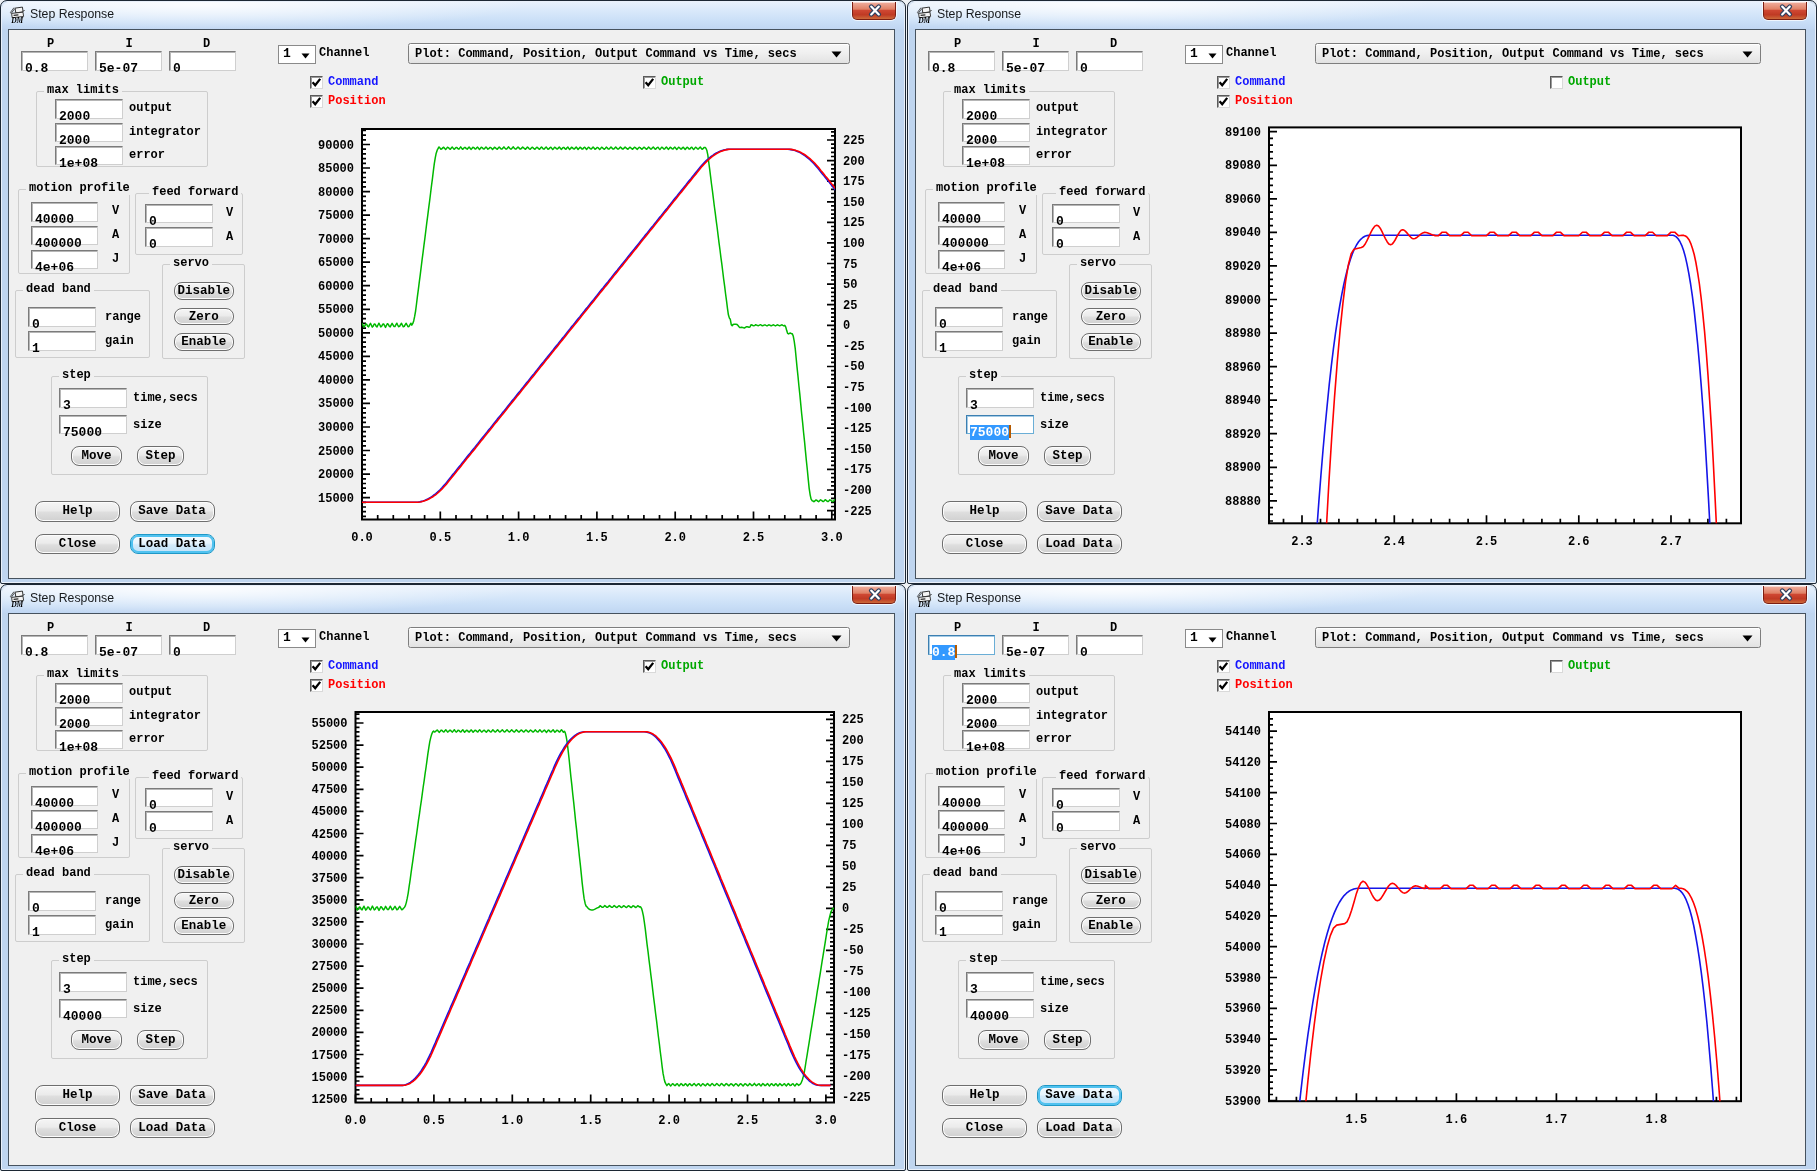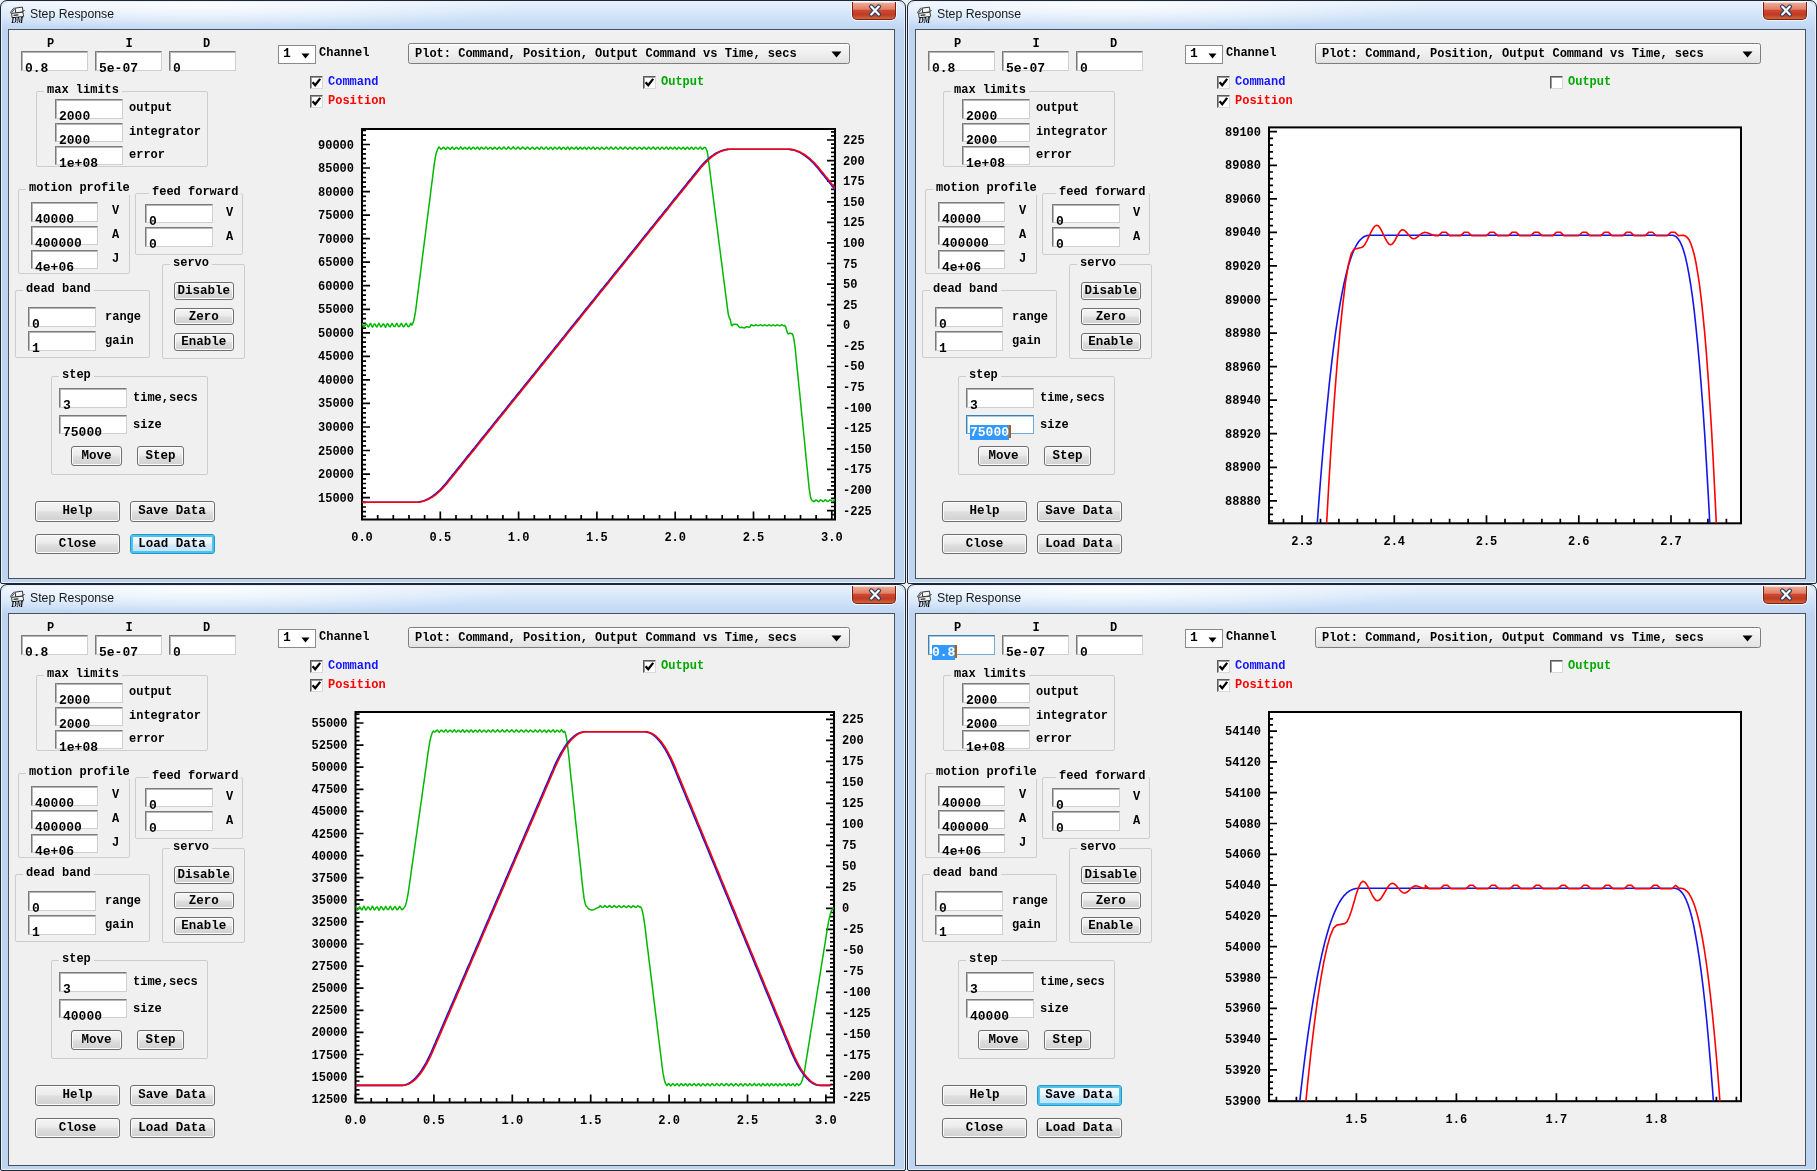--- a/index.html
+++ b/index.html
@@ -16,21 +16,21 @@
 .l { position:absolute; font-family:"Liberation Mono",monospace; font-weight:bold; white-space:pre; line-height:13px; }
 .e { position:absolute; background:#fff; border:1px solid; border-color:#7b7b7b #cfcfcf #cfcfcf #7b7b7b;
   box-shadow: inset 1px 1px 0 #b6b6b6; font-family:"Liberation Mono",monospace; font-weight:bold; font-size:13px;
   padding-left:3px; padding-top:9px; color:#000; }
 .e.ef { border-color:#3c7fb1 #6aaed6 #6aaed6 #3c7fb1; box-shadow: inset 1px 1px 0 #a5cbe5; }
 .sel { background:#3399ff; color:#fff; }
 .cur { display:inline-block; width:2px; height:13px; background:#b55a00; vertical-align:-2px; }
 .g { position:absolute; border:1px solid #cdcdcd; border-radius:2px; }
 .gl { position:absolute; background:#f0f0f0; padding:0 3px; font-family:"Liberation Mono",monospace; font-weight:bold; font-size:12px; line-height:13px; }
 .b { position:absolute; background:linear-gradient(180deg,#f5f5f5 0%,#ebebeb 45%,#dedede 55%,#d0d0d0 100%);
-  border:1px solid #6e6e6e; border-radius:3px; box-shadow: inset 0 0 0 1px #fcfcfc;
+  border:1px solid #6e6e6e; border-radius:8px; box-shadow: inset 0 0 0 1px #fcfcfc;
   font-family:"Liberation Mono",monospace; font-weight:bold; font-size:12.5px; text-align:center; color:#000; }
 .b.bf { background:linear-gradient(180deg,#f4fafe 0%,#e8f5fd 45%,#d2eafa 55%,#bfe2f8 100%);
   border:1px solid #1f98c6; box-shadow: inset 0 0 0 2px #50c2f0; }
 .cb { position:absolute; width:13px; height:13px; background:#fff; border:1px solid; border-color:#5a5a5a #d9d9d9 #d9d9d9 #5a5a5a;
   box-shadow: inset 1px 1px 0 #9a9a9a; }
 .cb svg { position:absolute; left:-1px; top:-1px; }
 .combo1 { position:absolute; left:277px; top:44px; width:38px; height:19px; background:#fff; border:1px solid #8a8a8a;
   font-family:"Liberation Mono",monospace; font-weight:bold; font-size:13px; padding-left:4px; }
 .combo1 svg { position:absolute; right:5px; top:7px; }
 .combo2 { position:absolute; left:407px; top:42px; height:21px; border:1px solid #7e7e7e; border-radius:2.5px;

